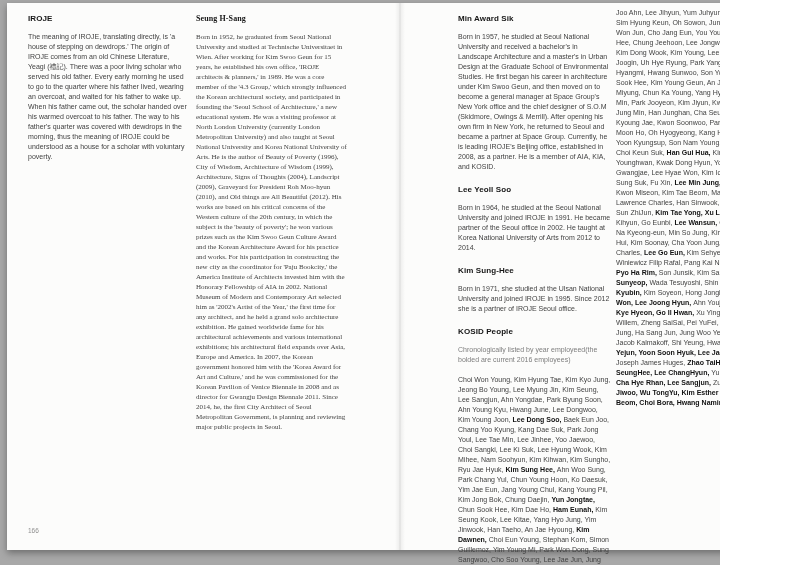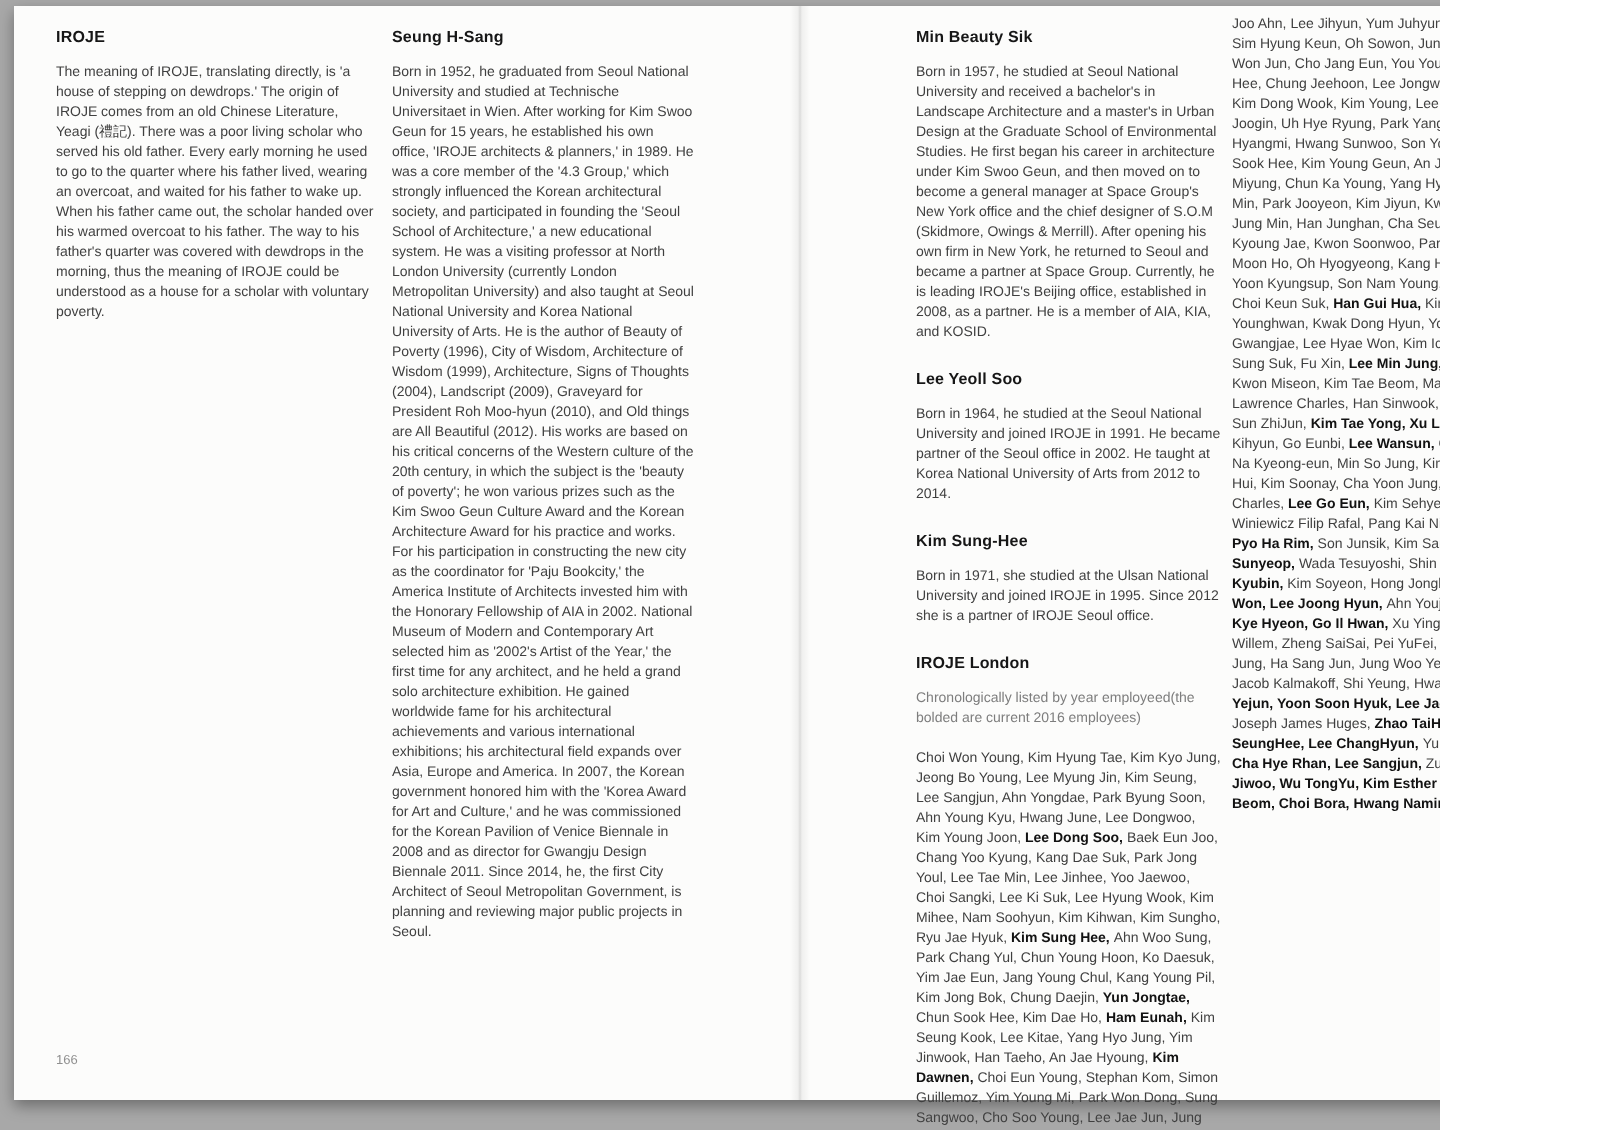--- a/index.html
+++ b/index.html
@@ -13,21 +13,21 @@
     background:#fcfcfb;
     box-shadow:0 3px 7px rgba(0,0,0,0.35);
   }
   .gutter {
     position:absolute; left:388px; top:0; width:10px; height:100%;
     background:linear-gradient(90deg, rgba(0,0,0,0) 0%, rgba(0,0,0,0.05) 40%,
       rgba(0,0,0,0.13) 50%, rgba(0,0,0,0.05) 60%, rgba(0,0,0,0) 100%);
   }
   .col { position:absolute; }
   .col1 { left:21px;  top:11px; width:160px; }
-  .col2 { left:189px; top:11px; width:151px; }
+  .col2 { left:189px; top:11px; width:151px;font-family:Liberation Serif, serif; }
   .col3 { left:451px; top:11px; width:153px; }
   .col4 { left:609px; top:5px;  width:166px; }
   h2 {
     font-size:8px; font-weight:bold; color:#161616;
     margin:0 0 9px 0; letter-spacing:0.1px;
   }
   h2.sub { margin-top:13px; }
   p.body, p.names {
     font-size:7px; line-height:10px; color:#3f3f3f;
     margin:0; text-align:left;
@@ -54,30 +54,30 @@
       <h2>IROJE</h2>
       <p class="body">The meaning of IROJE, translating directly, is 'a house of stepping on dewdrops.' The origin of IROJE comes from an old Chinese Literature, Yeagi (禮記). There was a poor living scholar who served his old father. Every early morning he used to go to the quarter where his father lived, wearing an overcoat, and waited for his father to wake up. When his father came out, the scholar handed over his warmed overcoat to his father. The way to his father's quarter was covered with dewdrops in the morning, thus the meaning of IROJE could be understood as a house for a scholar with voluntary poverty.</p>
     </div>
 
     <div class="col col2">
       <h2>Seung H-Sang</h2>
       <p class="body">Born in 1952, he graduated from Seoul National University and studied at Technische Universitaet in Wien. After working for Kim Swoo Geun for 15 years, he established his own office, 'IROJE architects &amp; planners,' in 1989. He was a core member of the '4.3 Group,' which strongly influenced the Korean architectural society, and participated in founding the 'Seoul School of Architecture,' a new educational system. He was a visiting professor at North London University (currently London Metropolitan University) and also taught at Seoul National University and Korea National University of Arts. He is the author of Beauty of Poverty (1996), City of Wisdom, Architecture of Wisdom (1999), Architecture, Signs of Thoughts (2004), Landscript (2009), Graveyard for President Roh Moo-hyun (2010), and Old things are All Beautiful (2012). His works are based on his critical concerns of the Western culture of the 20th century, in which the subject is the 'beauty of poverty'; he won various prizes such as the Kim Swoo Geun Culture Award and the Korean Architecture Award for his practice and works. For his participation in constructing the new city as the coordinator for 'Paju Bookcity,' the America Institute of Architects invested him with the Honorary Fellowship of AIA in 2002. National Museum of Modern and Contemporary Art selected him as '2002's Artist of the Year,' the first time for any architect, and he held a grand solo architecture exhibition. He gained worldwide fame for his architectural achievements and various international exhibitions; his architectural field expands over Asia, Europe and America. In 2007, the Korean government honored him with the 'Korea Award for Art and Culture,' and he was commissioned for the Korean Pavilion of Venice Biennale in 2008 and as director for Gwangju Design Biennale 2011. Since 2014, he, the first City Architect of Seoul Metropolitan Government, is planning and reviewing major public projects in Seoul.</p>
     </div>
 
     <div class="col col3">
-      <h2>Min Beauty Sik</h2>
+      <h2>Min Award Sik</h2>
       <p class="body">Born in 1957, he studied at Seoul National University and received a bachelor's in Landscape Architecture and a master's in Urban Design at the Graduate School of Environmental Studies. He first began his career in architecture under Kim Swoo Geun, and then moved on to become a general manager at Space Group's New York office and the chief designer of S.O.M (Skidmore, Owings &amp; Merrill). After opening his own firm in New York, he returned to Seoul and became a partner at Space Group. Currently, he is leading IROJE's Beijing office, established in 2008, as a partner. He is a member of AIA, KIA, and KOSID.</p>
 
       <h2 class="sub">Lee Yeoll Soo</h2>
       <p class="body">Born in 1964, he studied at the Seoul National University and joined IROJE in 1991. He became partner of the Seoul office in 2002. He taught at Korea National University of Arts from 2012 to 2014.</p>
 
       <h2 class="sub">Kim Sung-Hee</h2>
       <p class="body">Born in 1971, she studied at the Ulsan National University and joined IROJE in 1995. Since 2012 she is a partner of IROJE Seoul office.</p>
 
-      <h2 class="sub">IROJE London</h2>
+      <h2 class="sub">KOSID People</h2>
       <p class="note">Chronologically listed by year employeed(the bolded are current 2016 employees)</p>
       <p class="names"><span>Choi Won Young, </span><span>Kim Hyung Tae, </span><span>Kim Kyo Jung, </span><span>Jeong Bo Young, </span><span>Lee Myung Jin, </span><span>Kim Seung, </span><span>Lee Sangjun, </span><span>Ahn Yongdae, </span><span>Park Byung Soon, </span><span>Ahn Young Kyu, </span><span>Hwang June, </span><span>Lee Dongwoo, </span><span>Kim Young Joon, </span><span class="bn">Lee Dong Soo, </span><span>Baek Eun Joo, </span><span>Chang Yoo Kyung, </span><span>Kang Dae Suk, </span><span>Park Jong Youl, </span><span>Lee Tae Min, </span><span>Lee Jinhee, </span><span>Yoo Jaewoo, </span><span>Choi Sangki, </span><span>Lee Ki Suk, </span><span>Lee Hyung Wook, </span><span>Kim Mihee, </span><span>Nam Soohyun, </span><span>Kim Kihwan, </span><span>Kim Sungho, </span><span>Ryu Jae Hyuk, </span><span class="bn">Kim Sung Hee, </span><span>Ahn Woo Sung, </span><span>Park Chang Yul, </span><span>Chun Young Hoon, </span><span>Ko Daesuk, </span><span>Yim Jae Eun, </span><span>Jang Young Chul, </span><span>Kang Young Pil, </span><span>Kim Jong Bok, </span><span>Chung Daejin, </span><span class="bn">Yun Jongtae, </span><span>Chun Sook Hee, </span><span>Kim Dae Ho, </span><span class="bn">Ham Eunah, </span><span>Kim Seung Kook, </span><span>Lee Kitae, </span><span>Yang Hyo Jung, </span><span>Yim Jinwook, </span><span>Han Taeho, </span><span>An Jae Hyoung, </span><span class="bn">Kim Dawnen, </span><span>Choi Eun Young, </span><span>Stephan Kom, </span><span>Simon Guillemoz, </span><span>Yim Young Mi, </span><span>Park Won Dong, </span><span>Sung Sangwoo, </span><span>Cho Soo Young, </span><span>Lee Jae Jun, </span><span>Jung Hyo Won, </span></p>
     </div>
 
     <div class="col col4">
       <p class="names"><span>Joo Ahn, </span><span>Lee Jihyun, </span><span>Yum Juhyun, </span><span>Sung Nayoung, </span><span>Sim Hyung Keun, </span><span>Oh Sowon, </span><span>Jung Su Eun, </span><span>Choi Won Jun, </span><span>Cho Jang Eun, </span><span>You Young Soo, </span><span>Cho Youn Hee, </span><span>Chung Jeehoon, </span><span>Lee Jongwon, </span><span>Ham Ka Kyung, </span><span>Kim Dong Wook, </span><span>Kim Young, </span><span>Lee Jong Chul, </span><span>Chung Joogin, </span><span>Uh Hye Ryung, </span><span>Park Yang Keum, </span><span>Chang Hyangmi, </span><span>Hwang Sunwoo, </span><span>Son Yong Chan, </span><span>Kwon Sook Hee, </span><span>Kim Young Geun, </span><span>An Jaeyoung, </span><span>Cha Miyung, </span><span>Chun Ka Young, </span><span>Yang Hyun Jun, </span><span>Lee Chang Min, </span><span>Park Jooyeon, </span><span>Kim Jiyun, </span><span>Kwon Ah Joo, </span><span>Lee Jung Min, </span><span>Han Junghan, </span><span>Cha Seung Yeon, </span><span>Lee Kyoung Jae, </span><span>Kwon Soonwoo, </span><span>Park Joo Hee, </span><span>Lee Moon Ho, </span><span>Oh Hyogyeong, </span><span>Kang Hyemi, </span><span class="bn">Choi Hyeon, </span><span>Yoon Kyungsup, </span><span>Son Nam Young, </span><span>Lee Donghee, </span><span>Choi Keun Suk, </span><span class="bn">Han Gui Hua, </span><span>Kim Yehwon, </span><span>Jin Younghwan, </span><span>Kwak Dong Hyun, </span><span>Yoon Bohyun, </span><span>Yoon Gwangjae, </span><span>Lee Hyae Won, </span><span>Kim Ichan, </span><span>Liang Fei, </span><span>Joo Sung Suk, </span><span>Fu Xin, </span><span class="bn">Lee Min Jung, </span><span class="bn">Shin Joongeu, </span><span>Kwon Miseon, </span><span>Kim Tae Beom, </span><span>Matthew Whittaker Lawrence Charles, </span><span>Han Sinwook, </span><span>Cui GuangMing, </span><span>Sun ZhiJun, </span><span class="bn">Kim Tae Yong, </span><span class="bn">Xu LianHua, </span><span>Kim Kihyun, </span><span>Go Eunbi, </span><span class="bn">Lee Wansun, </span><span>Choi Joong Chuel, </span><span>Na Kyeong-eun, </span><span>Min So Jung, </span><span>Kim Bohyeon, </span><span>Tian Hui, </span><span>Kim Soonay, </span><span>Cha Yoon Jung, </span><span>Clayton Strange Charles, </span><span class="bn">Lee Go Eun, </span><span>Kim Sehyeon, </span><span>Kim Zyi Ryong, </span><span>Winiewicz Filip Rafal, </span><span>Pang Kai Ning, </span><span>Jung Solmin, </span><span class="bn">Pyo Ha Rim, </span><span>Son Junsik, </span><span>Kim Sanghyo, </span><span class="bn">Kim Sunyeop, </span><span>Wada Tesuyoshi, </span><span>Shin Hyunkook, </span><span class="bn">Lee Kyubin, </span><span>Kim Soyeon, </span><span>Hong Jonghwa, </span><span class="bn">Kim Kee Won, </span><span class="bn">Lee Joong Hyun, </span><span>Ahn Youjin, </span><span>Jang Yujin, </span><span class="bn">Lee Kye Hyeon, </span><span class="bn">Go Il Hwan, </span><span>Xu Ying, </span><span>Dolmans Frederik Willem, </span><span>Zheng SaiSai, </span><span>Pei YuFei, </span><span>Jia Mo, </span><span>Kwon Soo Jung, </span><span>Ha Sang Jun, </span><span>Jung Woo Yeoll, </span><span class="bn">Oh Eunju, </span><span>Jacob Kalmakoff, </span><span>Shi Yeung, </span><span>Hwang Hyoseung, </span><span class="bn">Pae Yejun, </span><span class="bn">Yoon Soon Hyuk, </span><span class="bn">Lee Jaemin, </span><span>Robert Joseph James Huges, </span><span class="bn">Zhao TaiHao, </span><span class="bn">Lee SeungHee, </span><span class="bn">Lee ChangHyun, </span><span>Yu Chen, </span><span class="bn">An JinHo, </span><span class="bn">Cha Hye Rhan, </span><span class="bn">Lee Sangjun, </span><span>Zuo JiaNing, </span><span class="bn">Choi Jiwoo, </span><span class="bn">Wu TongYu, </span><span class="bn">Kim Esther Tammy, </span><span class="bn">Eom Ki Beom, </span><span class="bn">Choi Bora, </span><span class="bn">Hwang Namin, </span><span class="bn">Hyun Eunsoo</span></p>
     </div>
 
     <div class="pagenum pl">166</div>
     <div class="pagenum pr">167</div>

